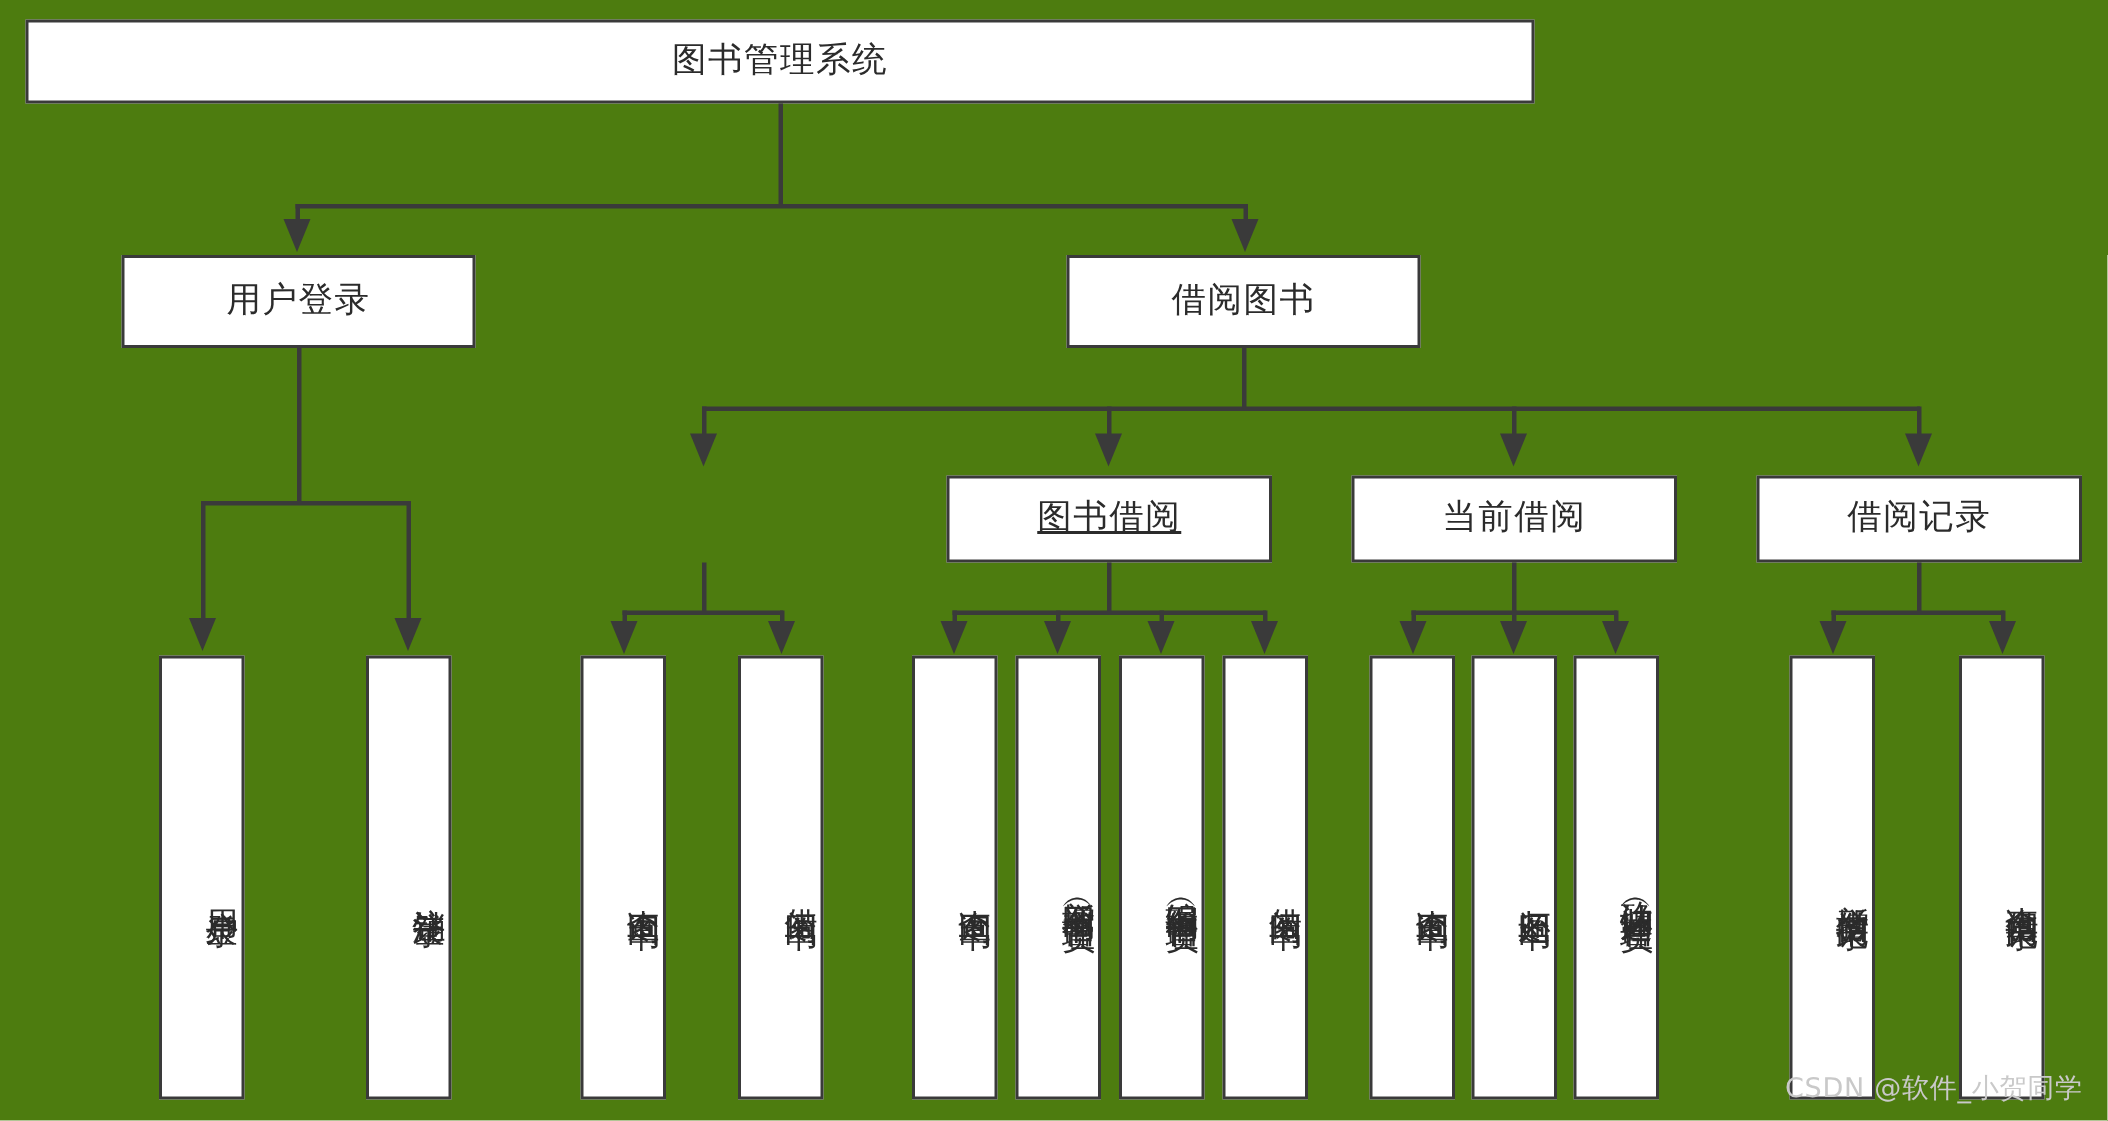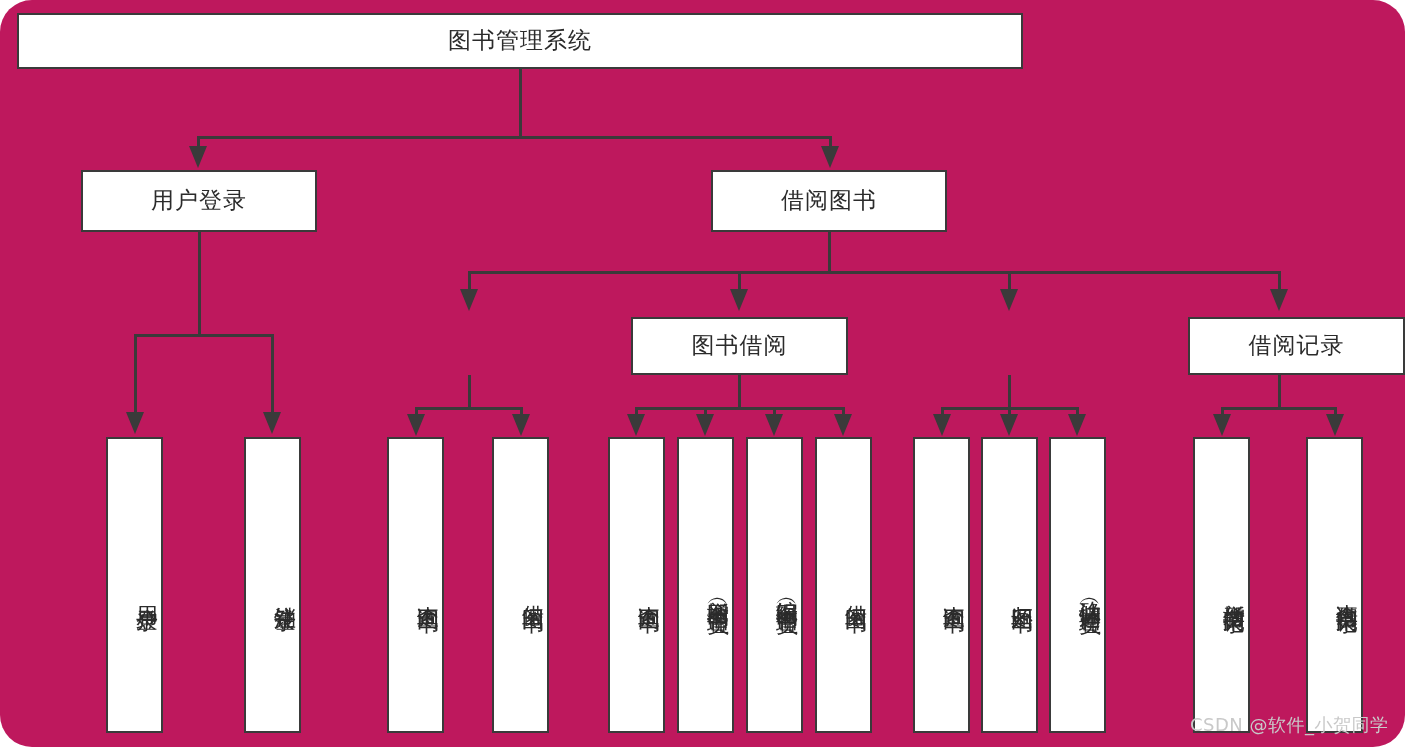--- a/index.html
+++ b/index.html
@@ -7,23 +7,22 @@
     padding: 0;
     background: #ffffff;
   }
   body {
     font-family: "DejaVu Sans", "Liberation Sans", sans-serif;
   }
   #canvas {
     position: relative;
     width: 1405px;
     height: 747px;
-    background: #be185d;
+    background: #4d7c0f;
     overflow: hidden;
-    border-radius: 32px;
   }
   .node {
     position: absolute;
     box-sizing: border-box;
     border: 2.5px solid #3a3a3a;
     background: #ffffff;
     display: flex;
     align-items: center;
     justify-content: center;
     color: #2b2b2b;
@@ -107,24 +106,27 @@
   <div class="hline" style="left:468px; top:271px; width:812px;"></div>
   <div class="vline" style="left:468px; top:271px; height:22px;"></div>
   <div class="arrow" style="left:460px; top:289px;"></div>
   <div class="vline" style="left:738px; top:271px; height:22px;"></div>
   <div class="arrow" style="left:730px; top:289px;"></div>
   <div class="vline" style="left:1008px; top:271px; height:22px;"></div>
   <div class="arrow" style="left:1000px; top:289px;"></div>
   <div class="vline" style="left:1278px; top:271px; height:22px;"></div>
   <div class="arrow" style="left:1270px; top:289px;"></div>
 
-  <div class="node horiz" style="left:631px; top:317px; width:217px; height:58px;">
+  <div class="node horiz" style="left:631px; top:317px; width:217px; height:58px;text-decoration:underline;">
     <span>图书借阅</span>
   </div>
-  <div class="node horiz" style="left:1171px; top:317px; width:217px; height:58px;margin-left:17px;">
+  <div class="node horiz" style="left:901px; top:317px; width:217px; height:58px;">
+    <span>当前借阅</span>
+  </div>
+  <div class="node horiz" style="left:1171px; top:317px; width:217px; height:58px;">
     <span>借阅记录</span>
   </div>
 
   <div class="vline" style="left:468px; top:375px; height:34px;"></div>
   <div class="hline" style="left:415px; top:407px; width:107px;"></div>
   <div class="vline" style="left:415px; top:407px; height:14px;"></div>
   <div class="arrow" style="left:407px; top:414px;"></div>
   <div class="vline" style="left:520px; top:407px; height:14px;"></div>
   <div class="arrow" style="left:512px; top:414px;"></div>
 

